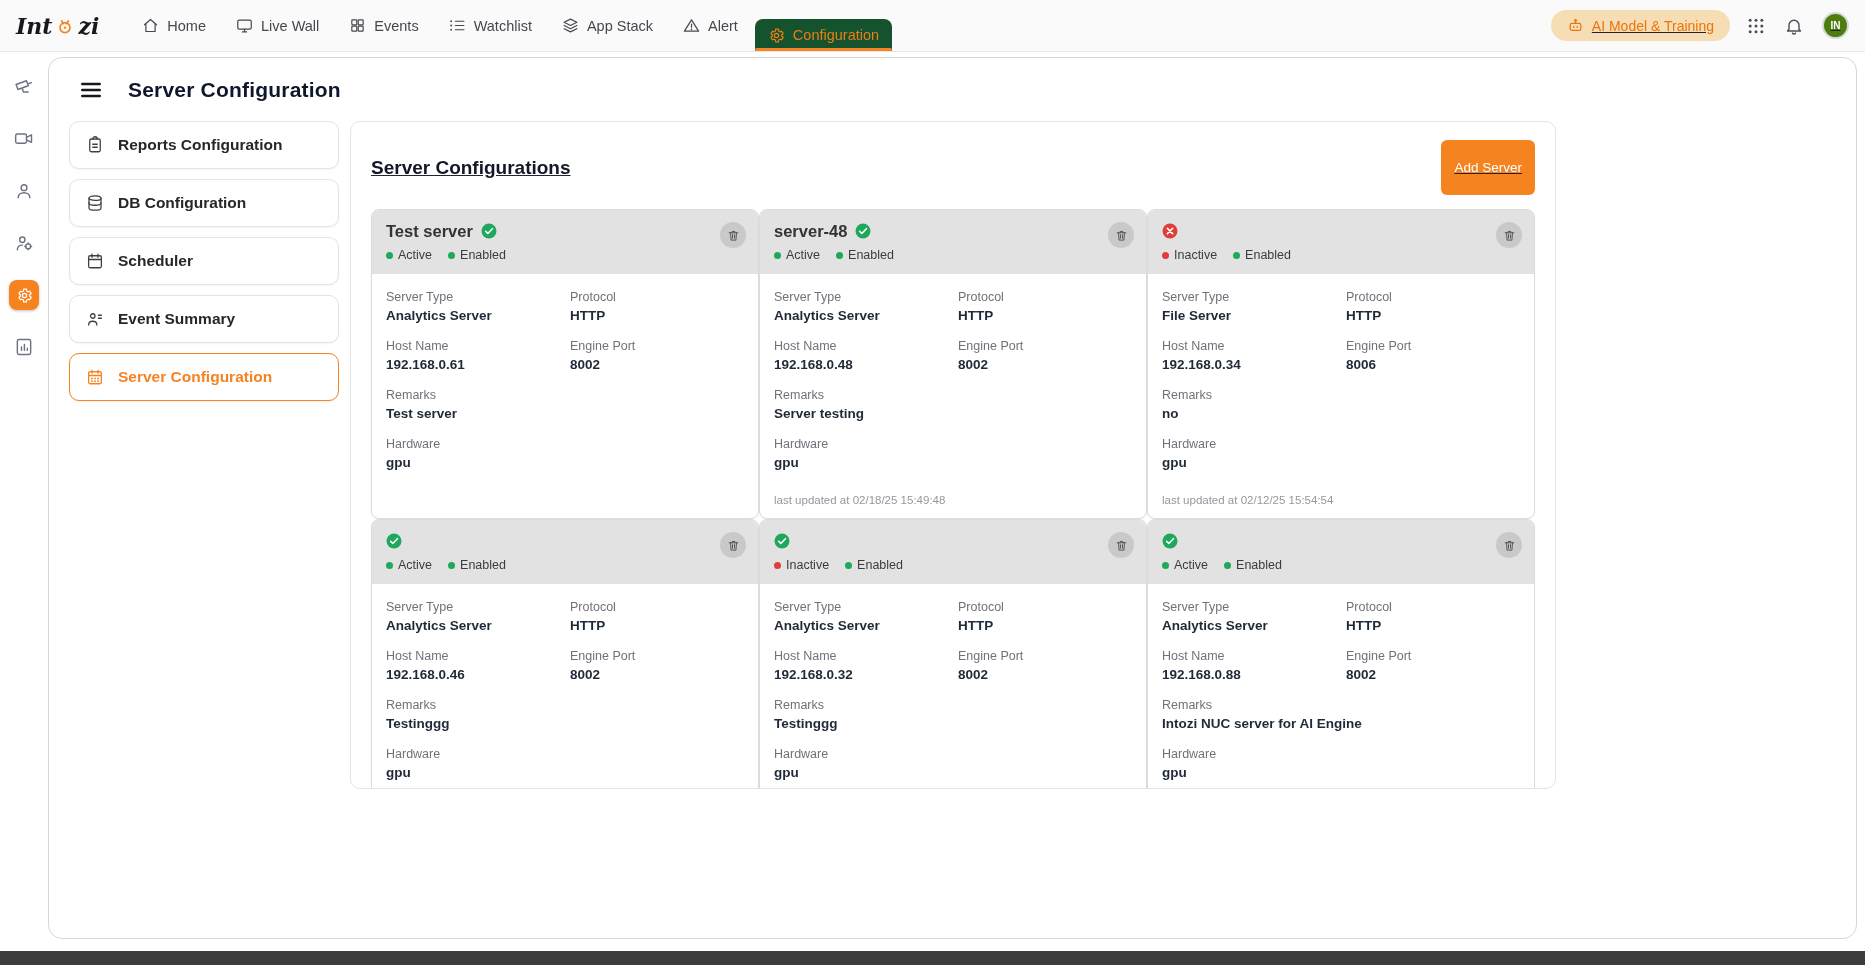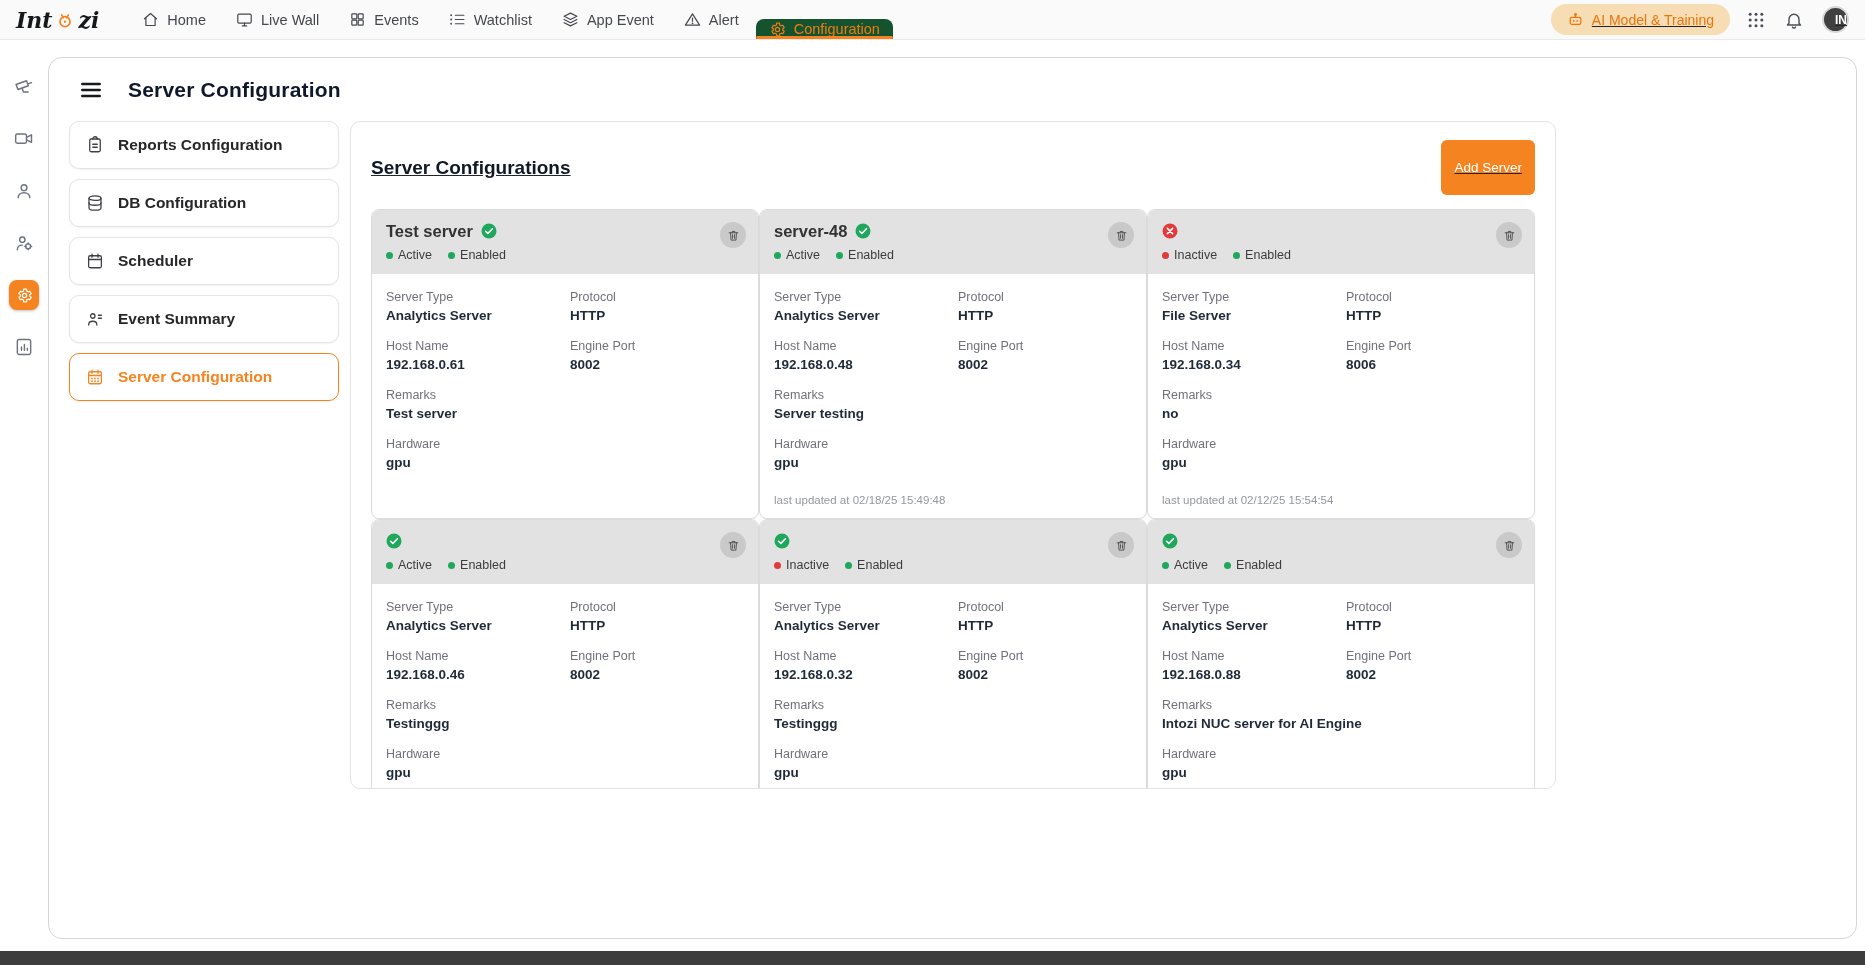--- a/index.html
+++ b/index.html
@@ -1,40 +1,40 @@
 <!DOCTYPE html>
 <html><head>
 <meta charset="utf-8">
 <style>
   * { margin:0; padding:0; box-sizing:border-box; }
   html,body { width:1865px; height:965px; overflow:hidden; }
   body { font-family:"Liberation Sans", sans-serif; background:#ffffff; position:relative; color:#1f2430; }
 
   
-  .topbar { position:absolute; top:0; left:0; right:0; height:40px; background:#fafafa;
+  .topbar { position:absolute; top:0; left:0; right:0; height:52px; background:#fafafa;
             border-bottom:1px solid #e9e9e9; display:flex; align-items:stretch; padding:0 16px; z-index:5; }
   .brand { display:flex; align-items:center; gap:2px; margin-right:30px;
            font-family:"DejaVu Serif", serif; font-style:italic; font-weight:700; font-size:22px; color:#17181c; }
   .brand .icn { width:20px; height:20px; margin:0 1px; }
   .nav { display:flex; align-items:stretch; gap:4px; }
   .nav-item { position:relative; display:flex; align-items:center; gap:8px; padding:0 13px;
               font-size:14.5px; color:#46484f; cursor:pointer; }
   .nav-item .icn { width:17px; height:17px; }
   .nav-item.active { color:#ef7c15; background:#14532d; border-radius:8px 8px 0 0;margin-top:19px; }
   .nav-item.active::after { content:""; position:absolute; left:0; right:0; bottom:0; height:3px;
                             background:#f5831f; border-radius:2px; }
   .top-right { margin-left:auto; display:flex; align-items:center; gap:16px;text-decoration:underline; }
   .ai-pill { display:flex; align-items:center; gap:8px; background:#f7ddb4; color:#e9750e;
              border:none; border-radius:999px; padding:7px 16px; font-size:14px;
              font-family:"Liberation Sans",sans-serif; cursor:pointer; }
   .ai-pill .icn { width:17px; height:17px; }
   .icon-btn { width:22px; height:22px; color:#4b4f58; background:none; border:none; cursor:pointer; padding:0; }
   .icon-btn .icn { width:20px; height:20px; display:block; }
-  .avatar { width:27px; height:27px; border-radius:50%; background:#404040; color:#fff;
-            font-size:12px; font-weight:700; display:flex; align-items:center; justify-content:flex-end;
+  .avatar { width:27px; height:27px; border-radius:50%; background:#4d7c0f; color:#fff;
+            font-size:10px; font-weight:700; display:flex; align-items:center; justify-content:center;
             border:2px solid #d8d8d8; cursor:pointer; }
 
   
   .rail { position:absolute; top:48px; left:0; width:48px; bottom:14px; display:flex; flex-direction:column;
           align-items:center; padding-top:24px; gap:22px; background:#ffffff; }
   .rail-item { width:30px; height:30px; display:flex; align-items:center; justify-content:center;
                color:#6b7280; cursor:pointer; border-radius:8px; }
   .rail-item .icn { width:20px; height:20px; }
   .rail-item.active { background:#f5831f; color:#ffffff; box-shadow:0 1px 3px rgba(0,0,0,.25); }
   .rail-item.active .icn { width:17px; height:17px; }
@@ -146,21 +146,21 @@
     <span class="nav-label">Watchlist</span>
   </div>
   <div class="nav-item">
     <span class="icn">
           <svg viewBox="0 0 24 24" fill="none" stroke="currentColor" stroke-width="1.7" stroke-linecap="round" stroke-linejoin="round">
             <path d="M12 3l9 4.5-9 4.5-9-4.5z"></path>
             <path d="M3 12l9 4.5 9-4.5"></path>
             <path d="M3 16.5L12 21l9-4.5"></path>
           </svg>
         </span>
-    <span class="nav-label">App Event</span>
+    <span class="nav-label">App Stack</span>
   </div>
   <div class="nav-item">
     <span class="icn">
           <svg viewBox="0 0 24 24" fill="none" stroke="currentColor" stroke-width="1.7" stroke-linecap="round" stroke-linejoin="round">
             <path d="M12 4L22 20H2z"></path>
             <path d="M12 10v4.5"></path>
             <path stroke-width="2.4" d="M12 17.4h.01"></path>
           </svg>
         </span>
     <span class="nav-label">Alert</span>

